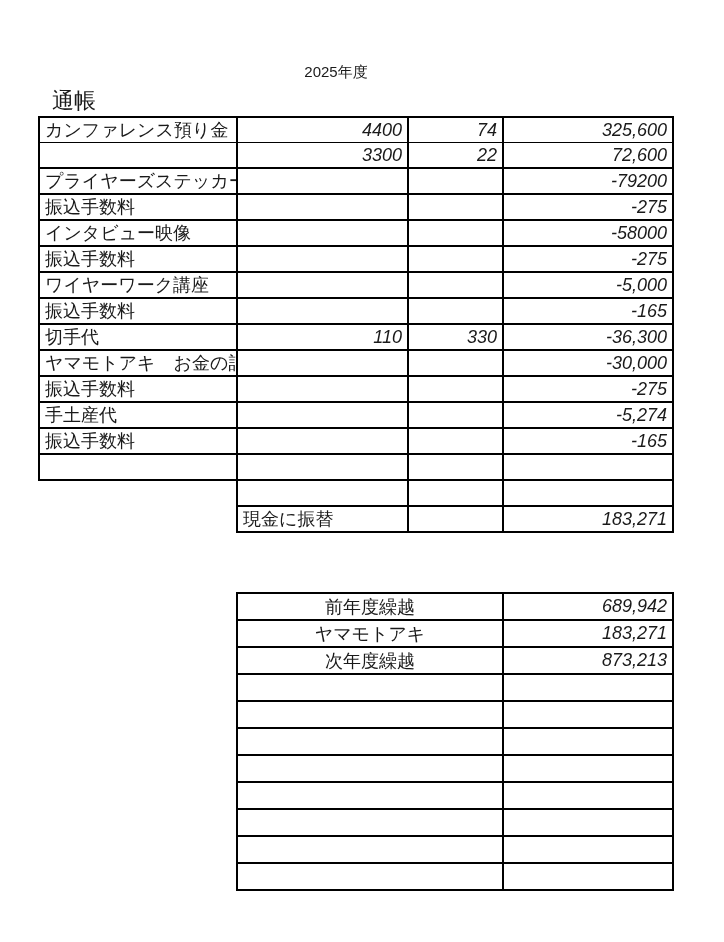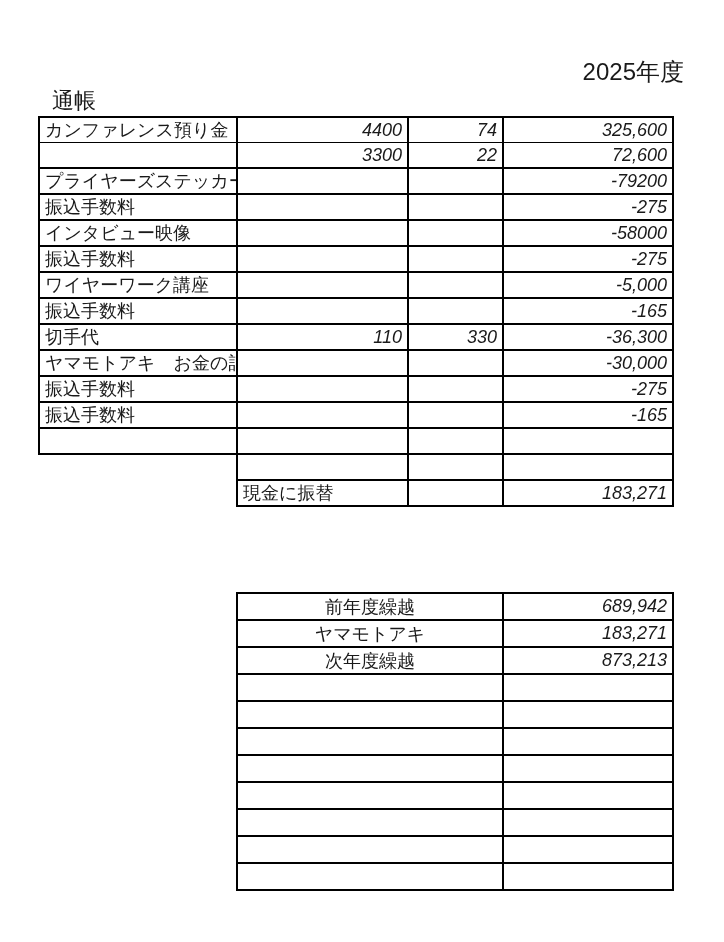--- a/index.html
+++ b/index.html
@@ -1,22 +1,22 @@
 <!DOCTYPE html>
 <html><head>
 <meta charset="utf-8">
 <style>
   html,body{margin:0;padding:0;}
   body{
     width:724px;height:942px;background:#ffffff;position:relative;
     font-family:"Liberation Sans","DejaVu Sans",sans-serif;color:#1a1a1a;
   }
   .fiscal-year{
-    position:absolute;top:61px;left:12px;width:672px;
-    text-align:right;font-size:24px;line-height:22px;
+    position:absolute;top:61px;left:0;width:672px;
+    text-align:center;font-size:15px;line-height:22px;
   }
   .sheet-title{
     position:absolute;top:90px;left:52px;font-size:22px;line-height:22px;
   }
   table{border-collapse:collapse;table-layout:fixed;position:absolute;background:#fff;}
   #ledger-table{left:38px;top:116px;width:634px;padding-left:6px;}
   #summary-table{left:236px;top:592px;width:436px;}
   td{
     border:2px solid #000;padding:0 5px;font-size:18px;height:24px;
     overflow:hidden;white-space:nowrap;vertical-align:middle;
@@ -103,20 +103,26 @@
       <td class="num"></td>
       <td class="num">-30,000</td>
     </tr>
     <tr>
       <td class="lbl">振込手数料</td>
       <td class="num"></td>
       <td class="num"></td>
       <td class="num">-275</td>
     </tr>
     <tr>
+      <td class="lbl">手土産代</td>
+      <td class="num"></td>
+      <td class="num"></td>
+      <td class="num">-5,274</td>
+    </tr>
+    <tr>
       <td class="lbl">振込手数料</td>
       <td class="num"></td>
       <td class="num"></td>
       <td class="num">-165</td>
     </tr>
     <tr>
       <td class="lbl"></td>
       <td class="num"></td>
       <td class="num"></td>
       <td class="num"></td>

